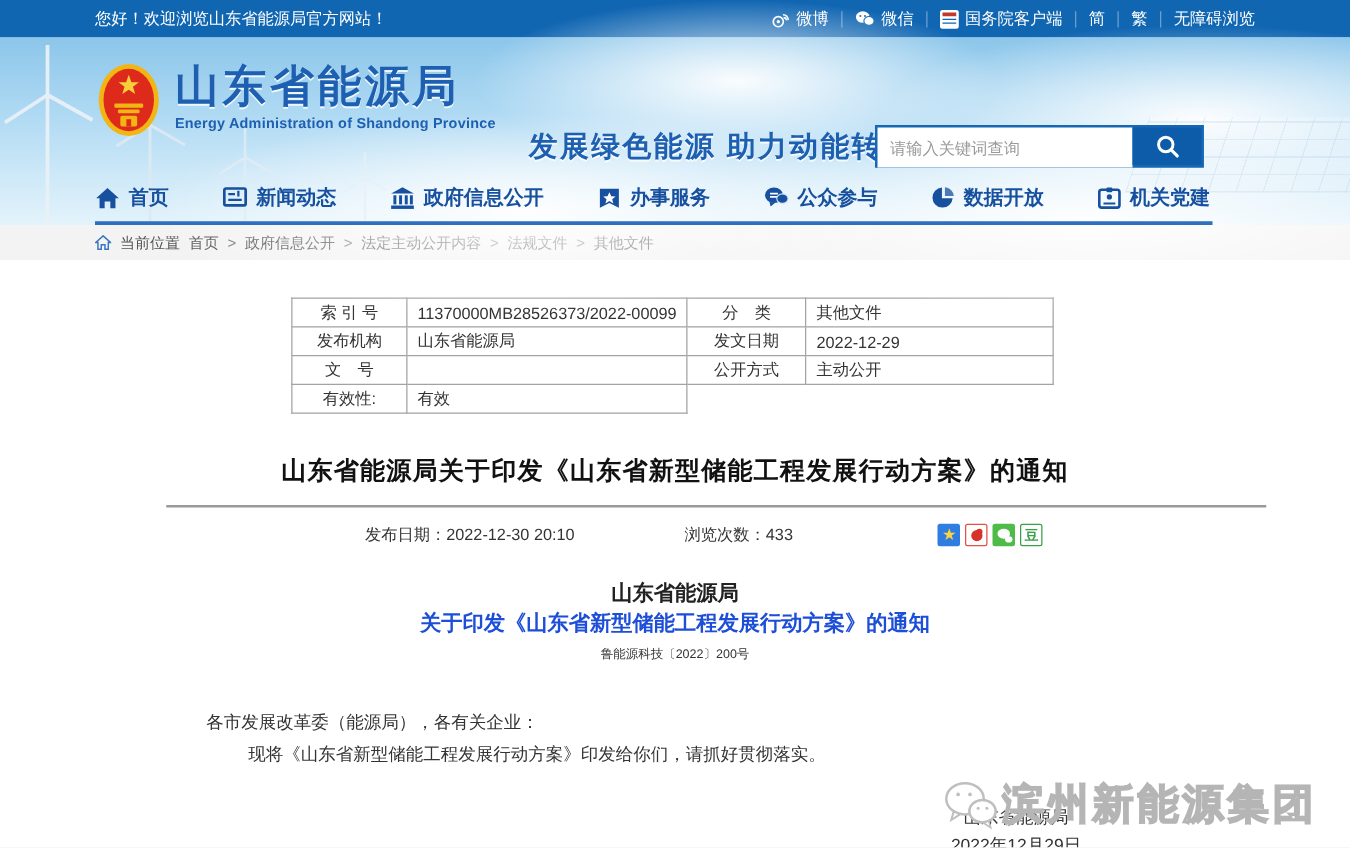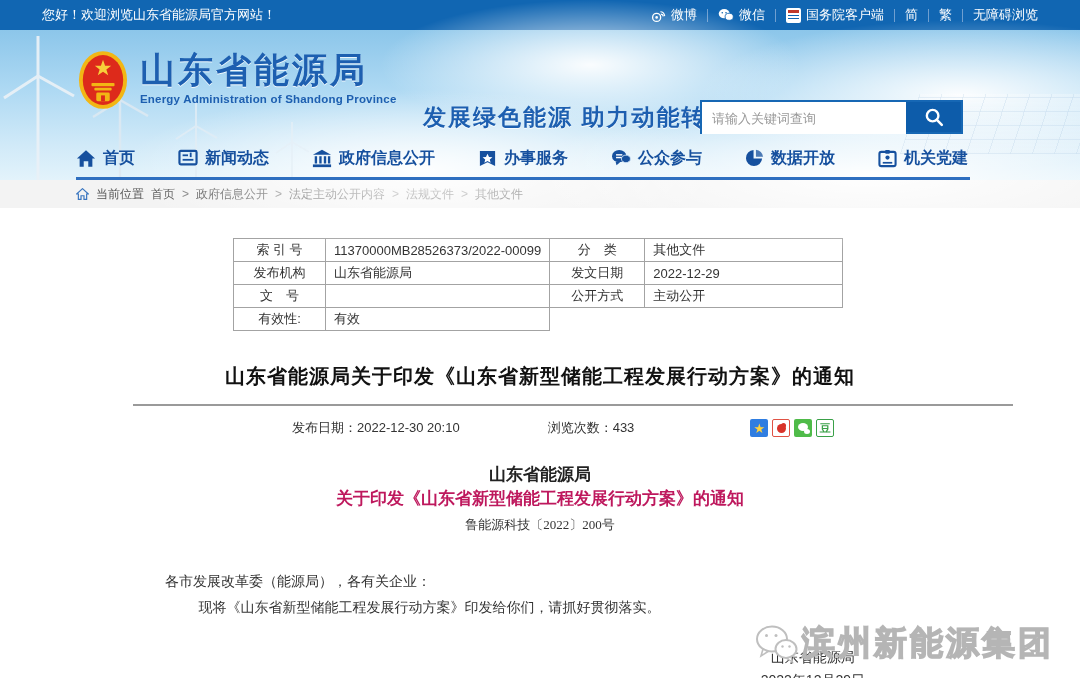--- a/index.html
+++ b/index.html
@@ -1,21 +1,21 @@
 <!DOCTYPE html>
 <html lang="zh"><head>
 <meta charset="utf-8">
 <style>
   * { margin:0; padding:0; box-sizing:border-box; }
   body { font-family:"Liberation Sans","DejaVu Sans",sans-serif; background:#e9e9e9; }
   #page { position:relative; width:1080px; height:678px; background:#fff; overflow:hidden; margin:0 auto; }
 
   
   .topbar { height:30px; background:#1166b2; color:#fff; font-size:13px;
-            display:flex; align-items:center; justify-content:space-between; padding:0 42px; }
+            display:flex; align-items:center; justify-content:space-between; padding:0 76px; }
   .topbar-right { display:flex; align-items:center; gap:10px; }
   .tb-link { display:flex; align-items:center; gap:5px; cursor:pointer; white-space:nowrap; }
   .tb-sep { width:1px; height:13px; background:#6f9fd0; }
   .tb-ico { display:inline-flex; width:16px; height:16px; align-items:center; justify-content:center; }
   .gov-ico { width:15px; height:15px; background:#fff; border-radius:2px; position:relative; }
   .gov-ico::before { content:""; position:absolute; left:2px; right:2px; top:2px; height:3px; background:#c0392b; }
   .gov-ico::after  { content:""; position:absolute; left:2px; right:2px; top:7px; height:1.5px; background:#1166b2; box-shadow:0 3px 0 #1166b2; }
 
   
   .header { position:relative; height:150px;
@@ -78,22 +78,22 @@
   .sicon { width:18px; height:18px; border-radius:2px; display:flex; align-items:center; justify-content:center; cursor:pointer; font-size:11px; }
   .sicon-fav { background:#2f7de1; color:#ffd23e; font-size:13px; }
   .sicon-weibo { background:#fff; border:1px solid #e05244; position:relative; }
   .sicon-weibo::before { content:""; width:9px; height:9px; border-radius:50%; background:#d8332a; box-shadow:2px -3px 0 -2px #d8332a; }
   .sicon-wechat { background:#4fbb49; position:relative; }
   .sicon-wechat::before { content:""; width:10px; height:8px; background:#fff; border-radius:50%; margin-top:-2px; }
   .sicon-wechat::after { content:""; position:absolute; width:6px; height:5px; background:#fff; border-radius:50%; right:2px; bottom:3px; }
   .sicon-douban { background:#fff; border:1px solid #3aa048; color:#3aa048; font-weight:bold; }
 
   .art-org { margin-top:26px; text-align:center; font-size:17px; font-weight:bold; color:#222; line-height:24px; }
-  .art-notice { text-align:center; font-size:17px; font-weight:bold; color:#be185d; line-height:24px; }
-  .art-docnum { text-align:center; font-size:13px; color:#333; margin-top:5px; font-family:Liberation Serif, serif; }
+  .art-notice { text-align:center; font-size:17px; font-weight:bold; color:#1d4ed8; line-height:24px; }
+  .art-docnum { text-align:center; font-size:10px; color:#333; margin-top:5px; font-family:Liberation Sans, sans-serif; }
   .art-body { margin:34px 80px 0 165px; font-size:14px; color:#333; line-height:26px; }
   .art-body p.indent { text-indent:2.4em; }
   .sign-block { margin-top:26px; text-align:right; padding-right:215px; font-size:14px; color:#333; }
   .sign-inner { display:inline-block; text-align:center; line-height:23px; }
 
   
   .watermark { position:absolute; right:26px; bottom:12px; display:flex; align-items:center; gap:3px; pointer-events:none; }
   .wm-text { font-size:33px; font-weight:bold; letter-spacing:3px; color:#fff;
              -webkit-text-stroke:1.4px #b5b5b5; text-shadow:0 0 1px #c4c4c4; white-space:nowrap; }
 </style>

